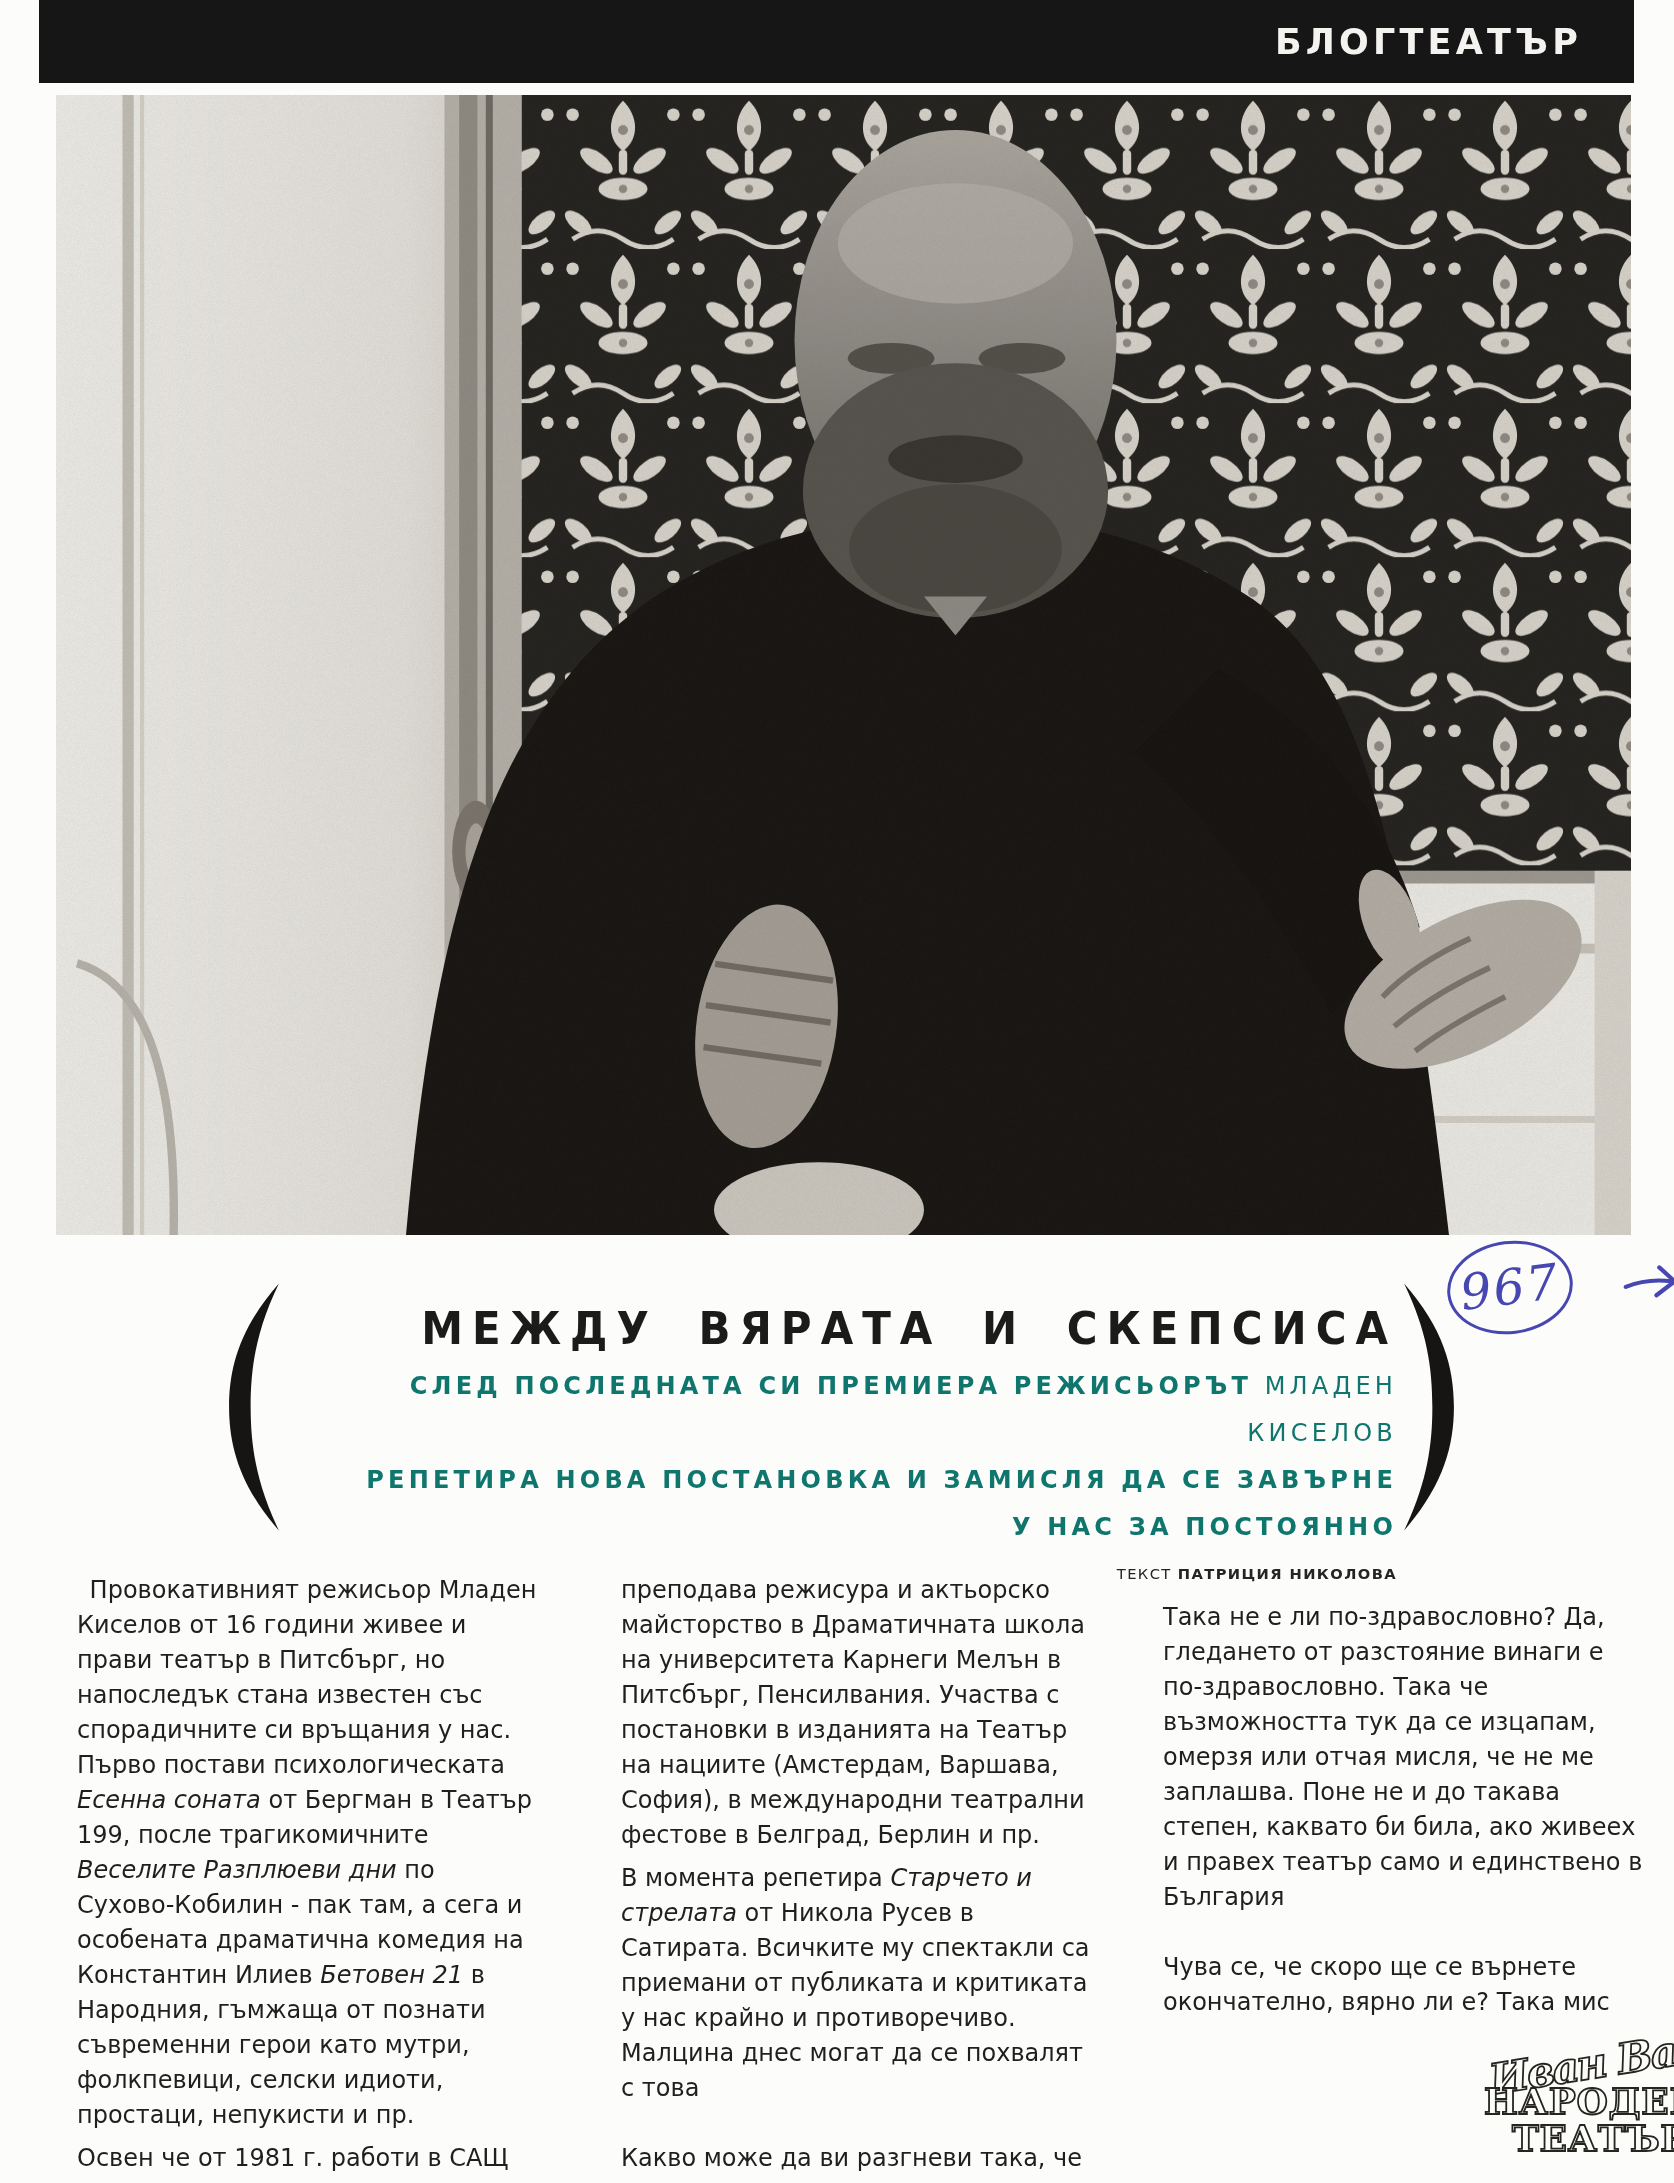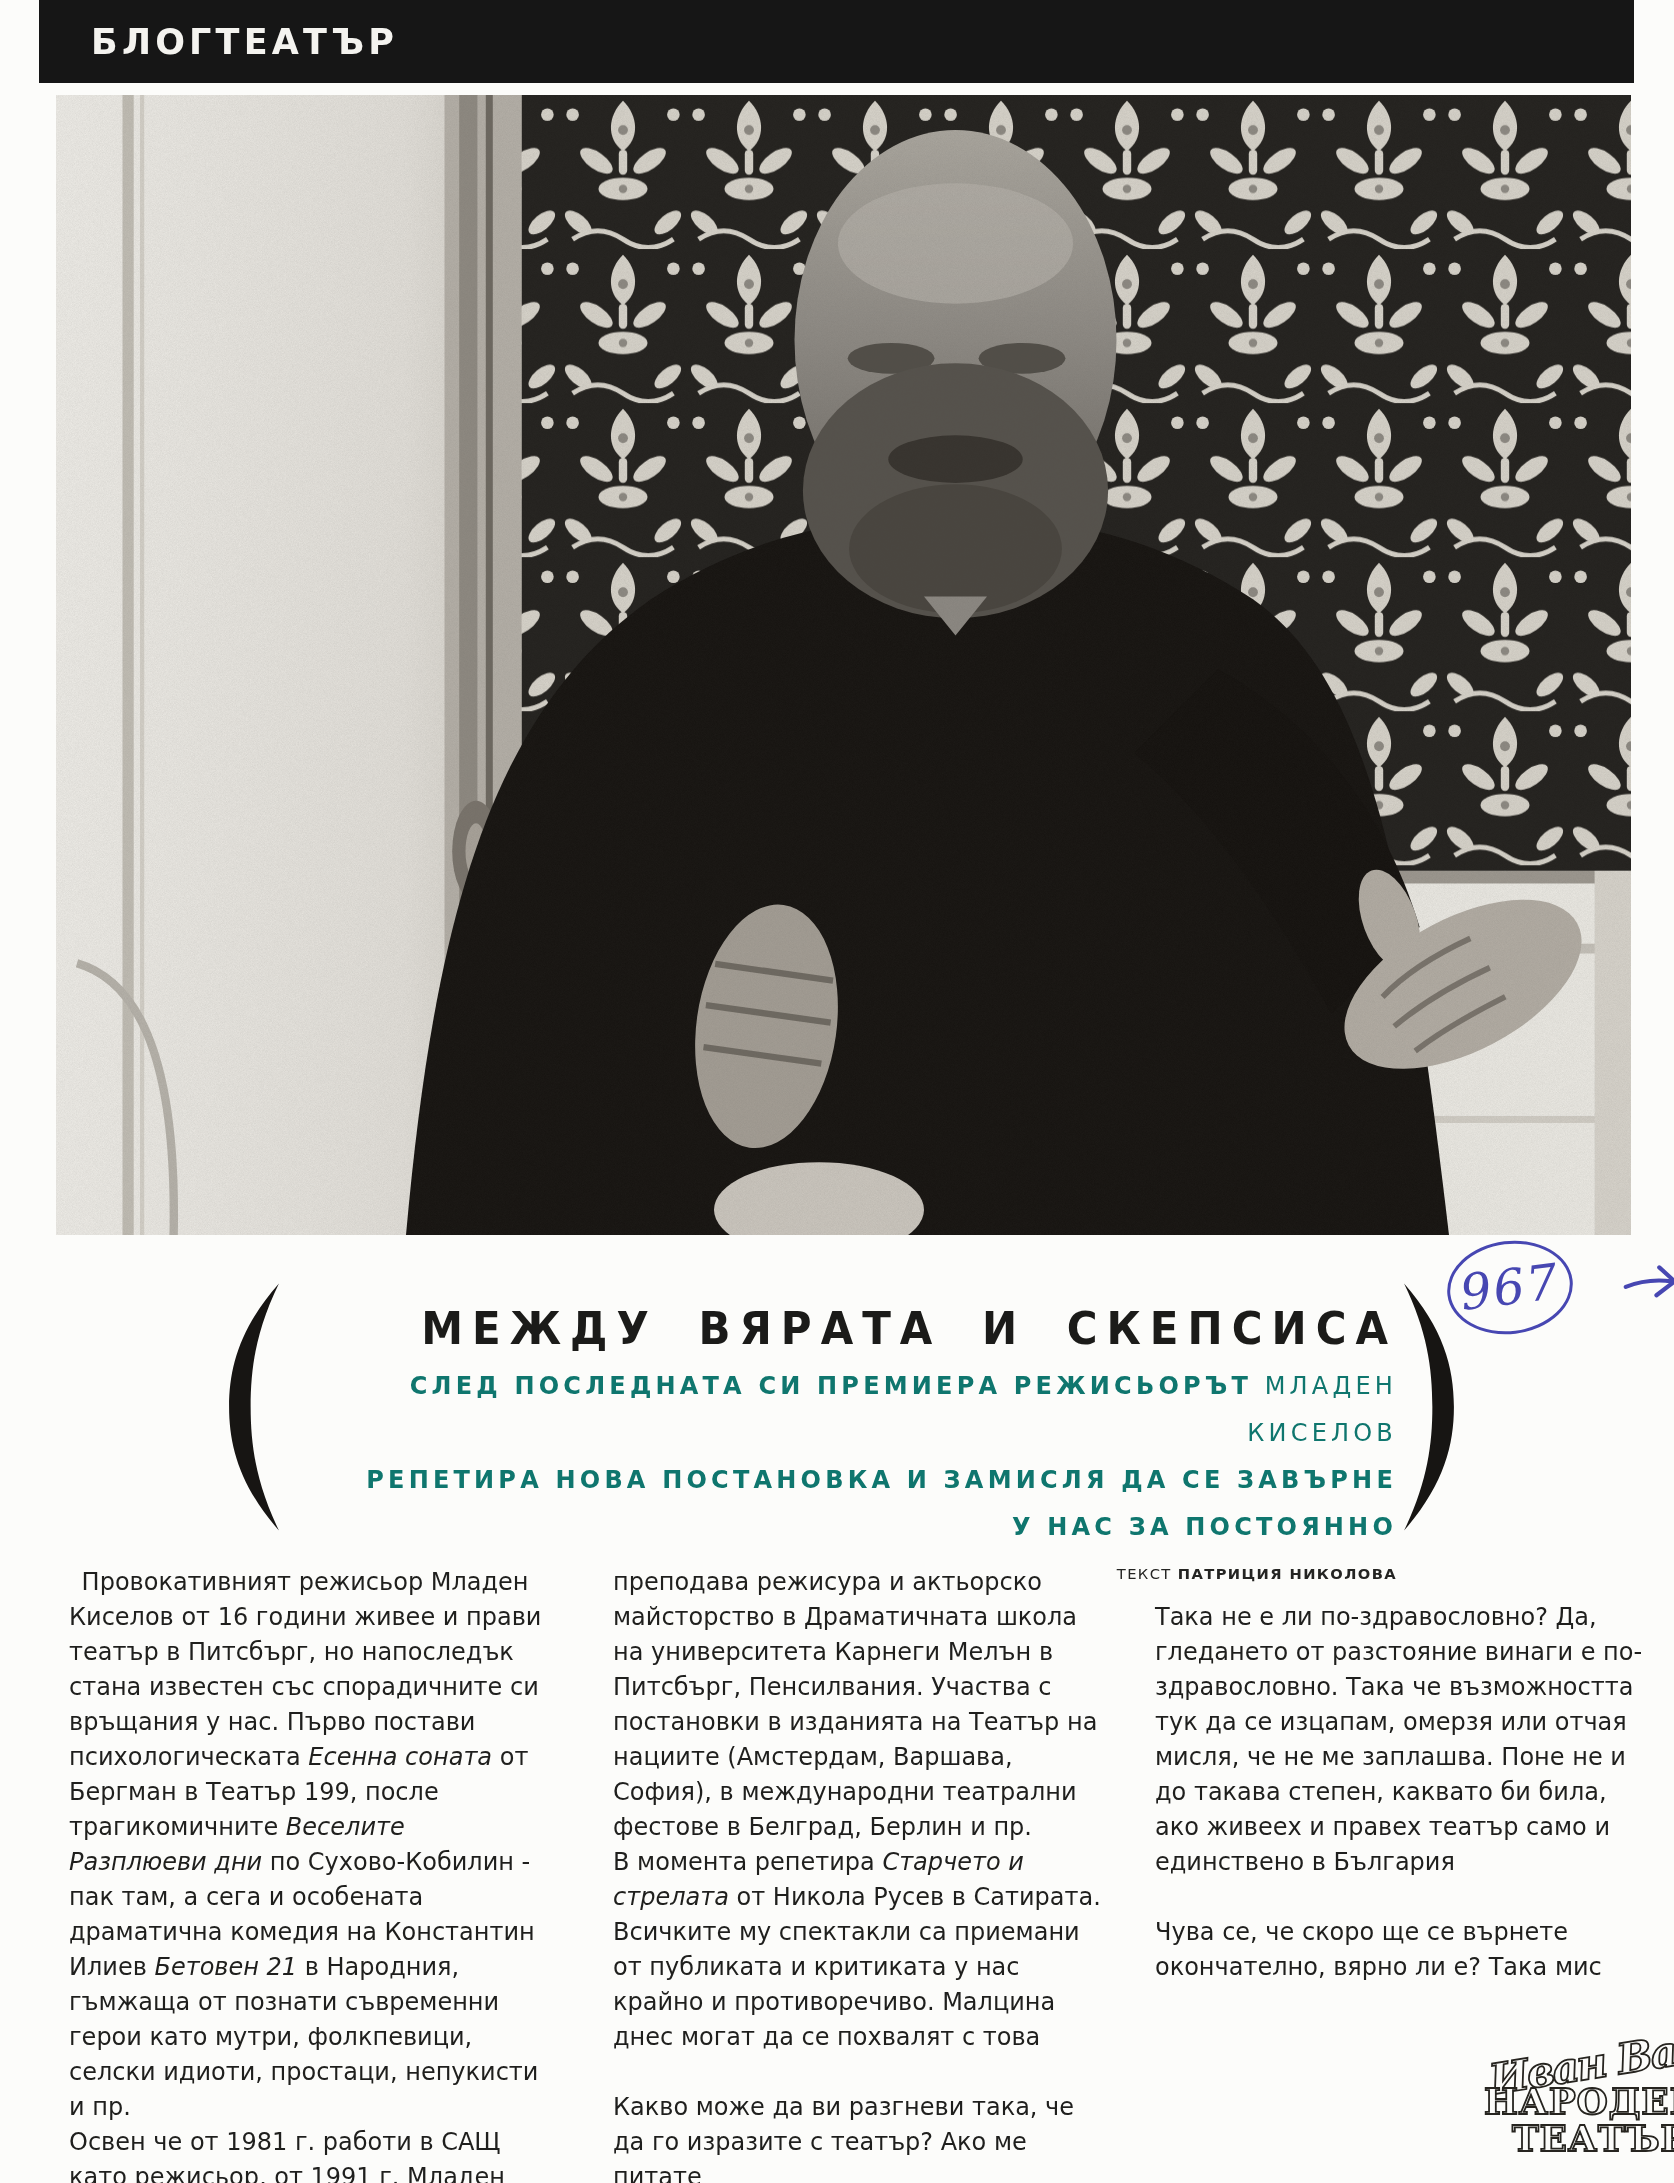--- a/index.html
+++ b/index.html
@@ -5,21 +5,21 @@
   html,body{margin:0;padding:0;background:#e9e9e6;}
   #page{
     position:relative; width:1675px; height:2183px;
     background:#fcfcfa; overflow:hidden;
     font-family:"DejaVu Sans", sans-serif; color:#1e1e1c;
   }
   
   .header-bar{
     position:absolute; left:39px; top:0; width:1595px; height:83px;
     background:#161616; display:flex; align-items:center;
-    justify-content:flex-start; padding:0 52px; box-sizing:border-box;
+    justify-content:flex-end; padding:0 52px; box-sizing:border-box;
   }
   .header-label{
     font-size:35px; font-weight:bold; letter-spacing:4.2px; color:#f4f3ef;
   }
   
   .photo{
     position:absolute; left:56px; top:95px; width:1575px; height:1140px;
     background:#d8d5cf;
   }
   .photo svg{display:block; width:100%; height:100%;}
@@ -52,21 +52,21 @@
     display:flex; align-items:center; justify-content:center;
     color:#4747b2; font-family:"DejaVu Serif", serif; font-style:italic;
     font-size:49px; letter-spacing:2.1px;
   }
   .hand-arrow{position:absolute; left:1623px; top:1259px; width:60px; height:46px;}
   
   .column{position:absolute; top:1565px;}
   .col-1{left:69px;  width:476px;}
   .col-2{left:613px; width:494px;}
   .col-3{left:1155px;width:501px;}
-  .para{margin:0; font-size:24px; line-height:35px; color:#1f1f1d; text-align:left;}
+  .para{margin:8px; font-size:24px; line-height:35px; color:#1f1f1d; text-align:left;}
   .para.gap{margin-top:35px;}
   .para.indent{text-indent:12.6px;}
   .para .it{font-style:italic;}
   
   .watermark{position:absolute; left:1484px; top:2039px; width:196px; height:133px; z-index:5;}
   .wm{position:absolute; color:#fcfcfa; -webkit-text-stroke:1.8px #26241f;
       text-shadow:0 0 0 #26241f;}
   .wm-script{
     left:4.2px; top:-4.2px; font-family:"DejaVu Serif", serif; font-style:italic;
     font-weight:bold; font-size:42px; letter-spacing:-2.1px; transform:rotate(-9deg);

